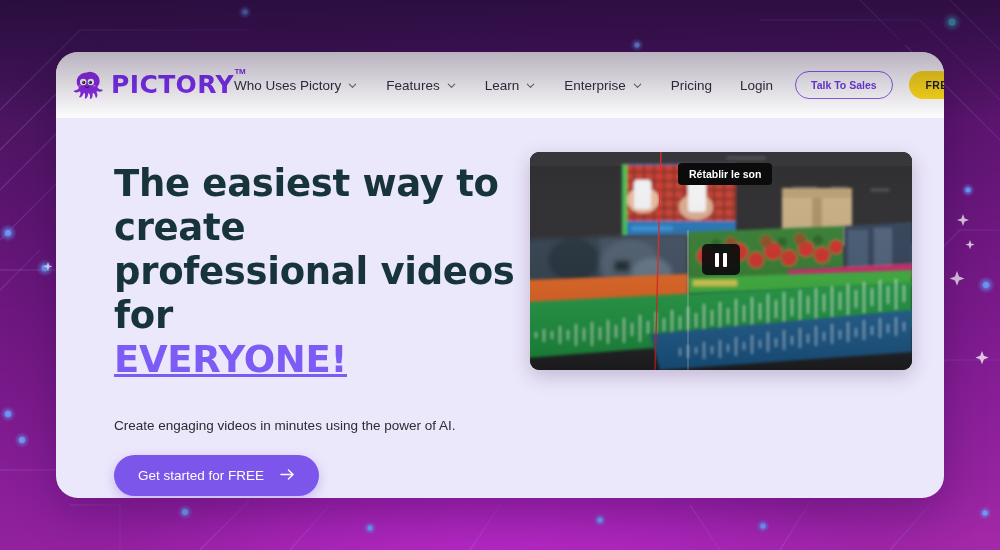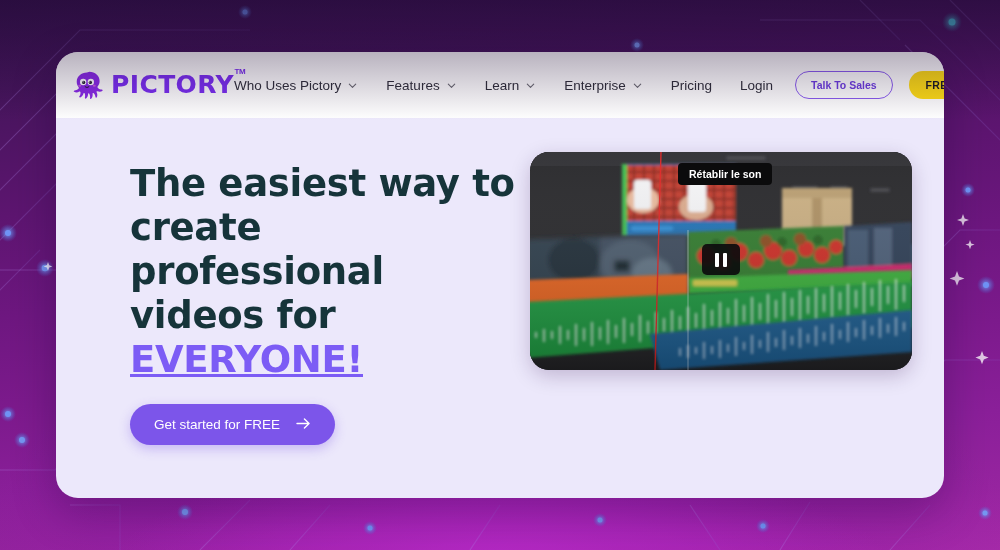--- a/index.html
+++ b/index.html
@@ -60,40 +60,40 @@
     border-radius:999px; padding:7px 15px; font-size:10.5px; font-weight:bold;
     cursor:pointer; white-space:nowrap;
   }
   .btn-trial {
     background:#ffdd15; color:#1b1b22; border:none;
     border-radius:999px; padding:8px 17px; font-size:10.5px; font-weight:bold;
     letter-spacing:.3px; cursor:pointer; white-space:nowrap;
   }
 
   
-  #hero { display:flex; padding:30px 32px 0 18px; }
+  #hero { display:flex; padding:30px 32px 0 2px; }
   .hero-left { width:500px; padding-left:56px; padding-top:14px; }
   h1.headline {
     font-size:37px; line-height:1.19; color:#16343a; font-weight:bold;
     letter-spacing:-0.3px; font-family:"DejaVu Sans", sans-serif;
   }
   .headline .accent { color:#7c5cf5;text-decoration:underline; }
   .subhead { margin-top:36px; font-size:13.5px; color:#2b2b33; }
   .btn-start {
     margin-top:22px; display:inline-flex; gap:16px;
     background:#7c55ea; color:#fff; border:none; border-radius:999px;
     padding:13px 24px; font-size:13.5px; cursor:pointer;
     box-shadow:0 4px 12px rgba(110,70,230,0.30);
   }
   .arrow { width:15px; height:13px; display:block; }
 
   
   .hero-right { padding-top:4px; }
   #video {
-    position:relative; width:382px; height:218px; border-radius:19px;
+    position:relative; width:382px; height:218px; border-radius:9px;
     overflow:hidden; background:#1d1d20;
     box-shadow:0 6px 20px rgba(40,0,70,0.22);
   }
   .vid-svg { position:absolute; inset:0; width:382px; height:218px; }
   .tooltip {
     position:absolute; left:148px; top:11px; background:#0b0b0c; color:#fff;
     font-size:10.5px; font-weight:bold; padding:5px 11px; border-radius:4px;
     white-space:nowrap; z-index:5;
   }
   .pause-btn {
@@ -296,20 +296,21 @@
 
     <div id="hero">
 
       <div class="hero-left">
         <h1 class="headline">
           <span>The easiest way to create</span><br>
           <span>professional videos for</span><br>
           <span class="accent">EVERYONE!</span>
         </h1>
 
+        <p class="subhead">Create engaging videos in minutes using the power of AI.</p>
 
         <button class="btn-start">
           <span>Get started for FREE</span>
           <svg class="arrow" viewBox="0 0 16 14">
             <path d="M1 7 L14 7 M9 2.2 L14 7 L9 11.8" stroke="#fff" stroke-width="1.5" fill="none" stroke-linecap="round" stroke-linejoin="round"></path>
           </svg>
         </button>
 
         
       </div>

